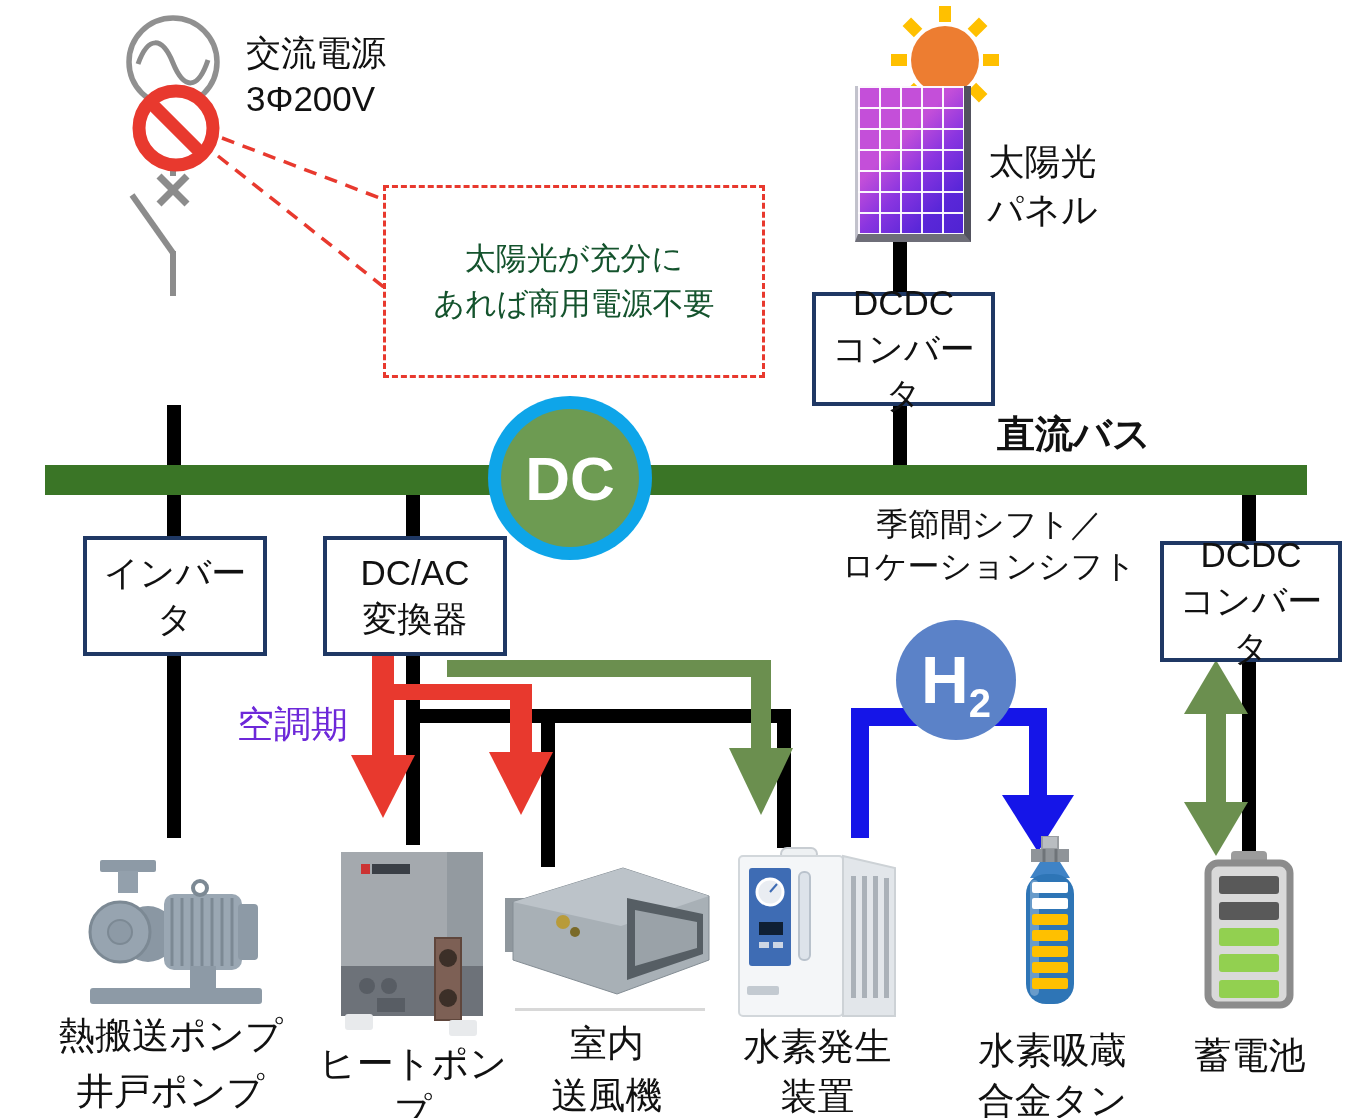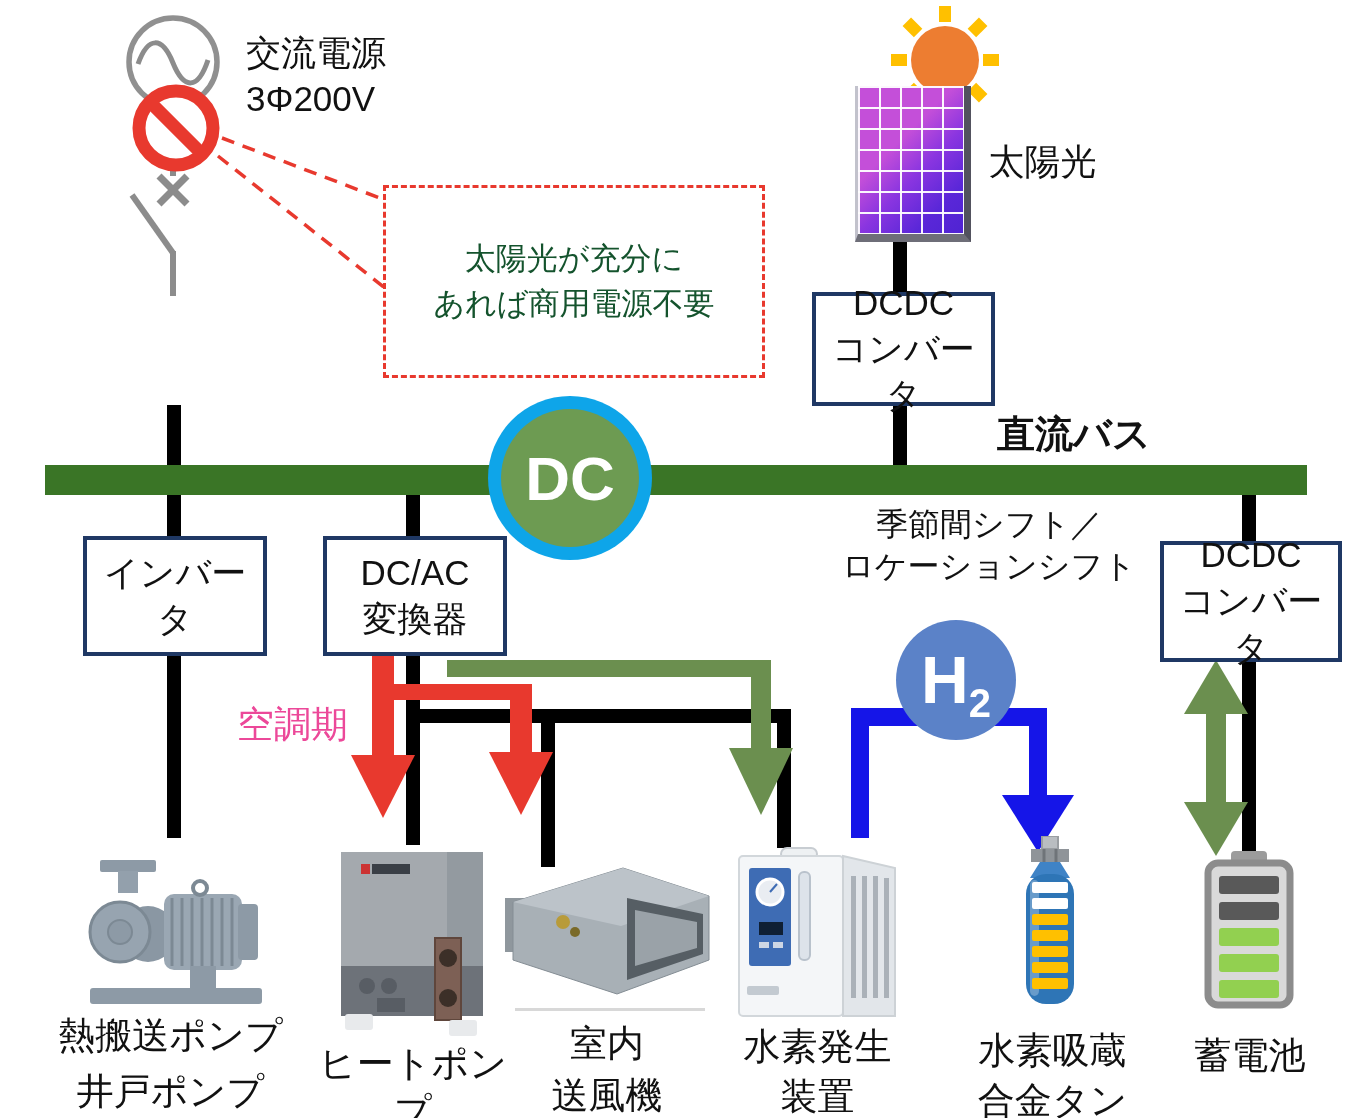--- a/index.html
+++ b/index.html
@@ -27,21 +27,21 @@
         color:#14532d;font-size:31px;line-height:1.45;text-align:center;}
   .panel{position:absolute;left:855px;top:86px;width:106px;height:148px;z-index:2;
          background-image:
            repeating-linear-gradient(to right, rgba(255,255,255,.95) 0 2px, transparent 2px 21px),
            repeating-linear-gradient(to bottom, rgba(255,255,255,.95) 0 2px, transparent 2px 21px),
            linear-gradient(135deg,#c44fd9 0%,#c44fd9 38%,#8a35e0 58%,#5a27d8 80%,#4f23d2 100%);
          border-left:3px solid #c2c2cc;border-right:7px solid #52525e;border-bottom:8px solid #6e6e78;}
   .eq-label{position:absolute;z-index:3;font-size:37px;line-height:1.5;text-align:center;color:#111;}
   .wrap-all{word-break:break-all;line-height:1.3;}
   .season-green{color:#4E7D32;}
-  .season-red{color:#ec4899;}
+  .season-red{color:#6d28d9;}
 </style>
 </head>
 <body>
 
 <div id="canvas">
 
   <svg class="overlay" width="1348" height="1118" viewBox="0 0 1348 1118">
 
     <g fill="#000000">
       <rect x="893" y="233" width="14" height="62"></rect>
@@ -131,20 +131,21 @@
     </g>
   </svg>
 
   <div class="lbl" style="left:246px;top:30px;">
     <div>交流電源</div>
     <div>3Φ200V</div>
   </div>
 
   <div class="lbl" style="left:975px;top:138px;width:135px;text-align:center;font-size:36px;">
     <div>太陽光</div>
+    <div>パネル</div>
   </div>
 
   <div class="note">
     <div>太陽光が充分に</div>
     <div>あれば商用電源不要</div>
   </div>
 
 
   <div class="box" style="left:812px;top:292px;width:175px;height:106px;">
     <div>DCDC</div>

